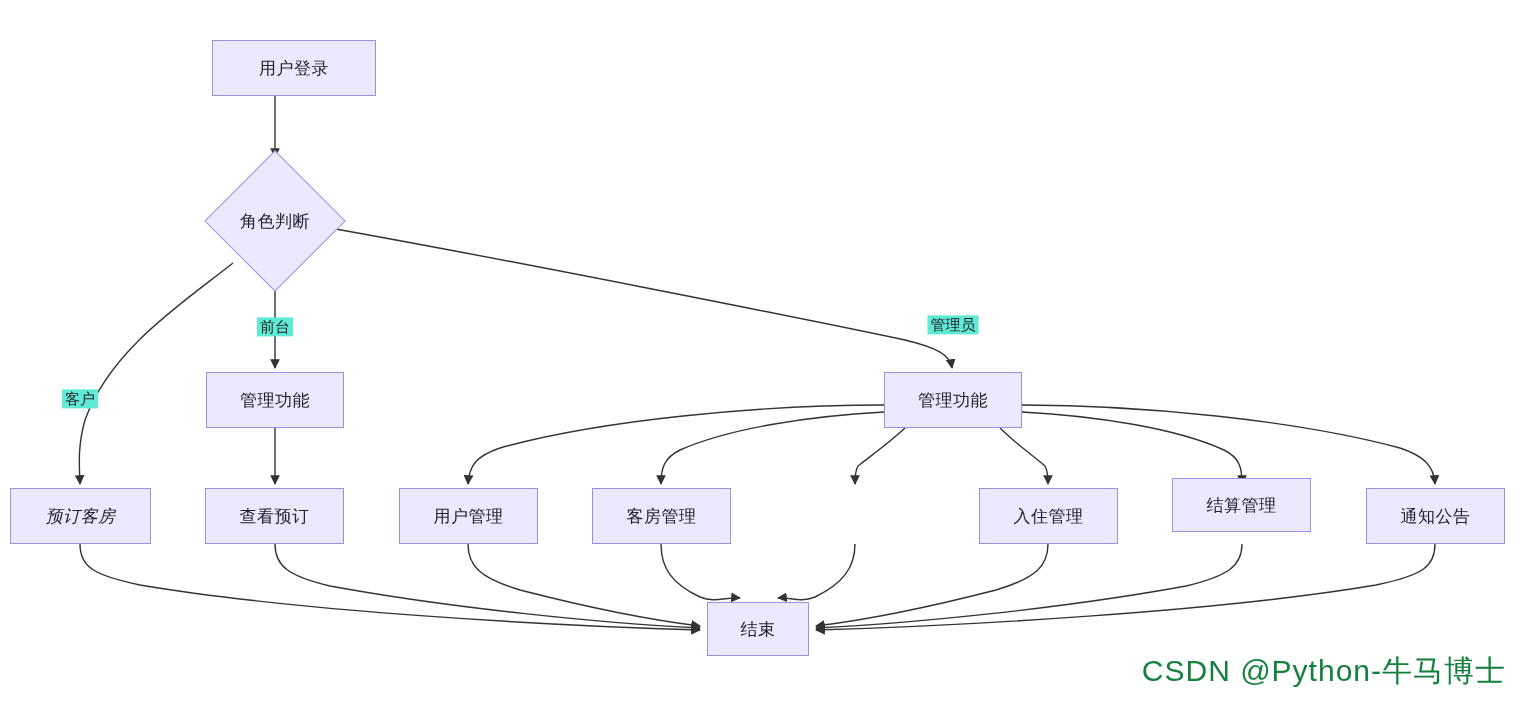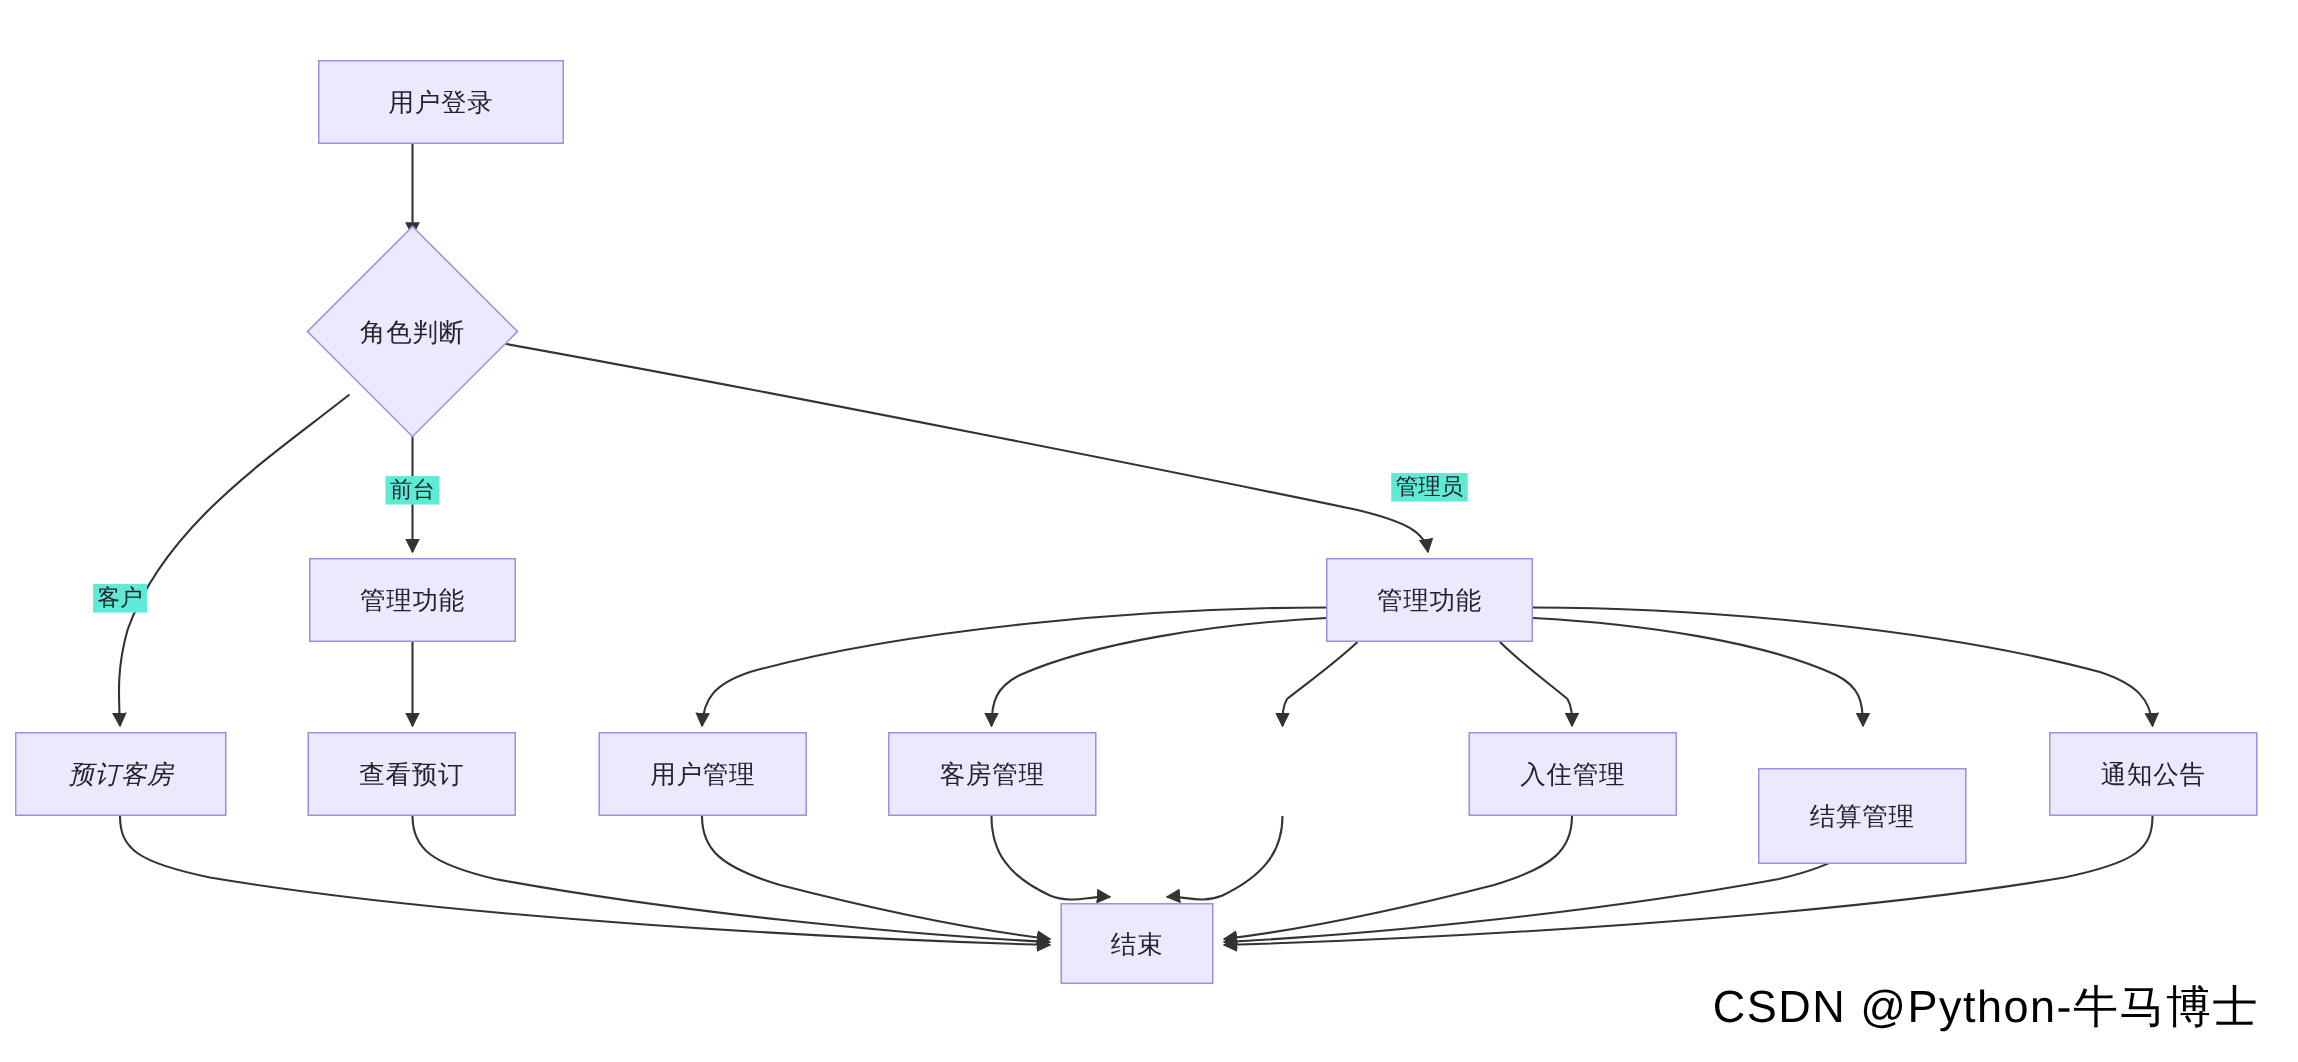--- a/index.html
+++ b/index.html
@@ -73,21 +73,21 @@
     padding: 1px 3px;
     white-space: nowrap;
     transform: translate(-50%, -50%);
     z-index: 4;
   }
   .watermark {
     position: absolute;
     right: 26px;
     bottom: 16px;
     font-size: 30px;
-    color: #000000;
+    color: #15803d;
     letter-spacing: 1px;
     white-space: nowrap;
     user-select: none;
   }
 </style>
 </head>
 <body>
 
 <div id="diagram-root">
 
@@ -158,21 +158,21 @@
 
   <div class="node" style="left:592px; top:488px; width:139px; height:56px;">
     <span>客房管理</span>
   </div>
 
 
   <div class="node" style="left:979px; top:488px; width:139px; height:56px;">
     <span>入住管理</span>
   </div>
 
-  <div class="node" style="left:1172px; top:512px; width:139px; height:64px;">
+  <div class="node" style="left:1172px; top:478px; width:139px; height:54px;">
     <span>结算管理</span>
   </div>
 
   <div class="node" style="left:1366px; top:488px; width:139px; height:56px;">
     <span>通知公告</span>
   </div>
 
   <div class="node" style="left:707px; top:602px; width:102px; height:54px;">
     <span>结束</span>
   </div>

